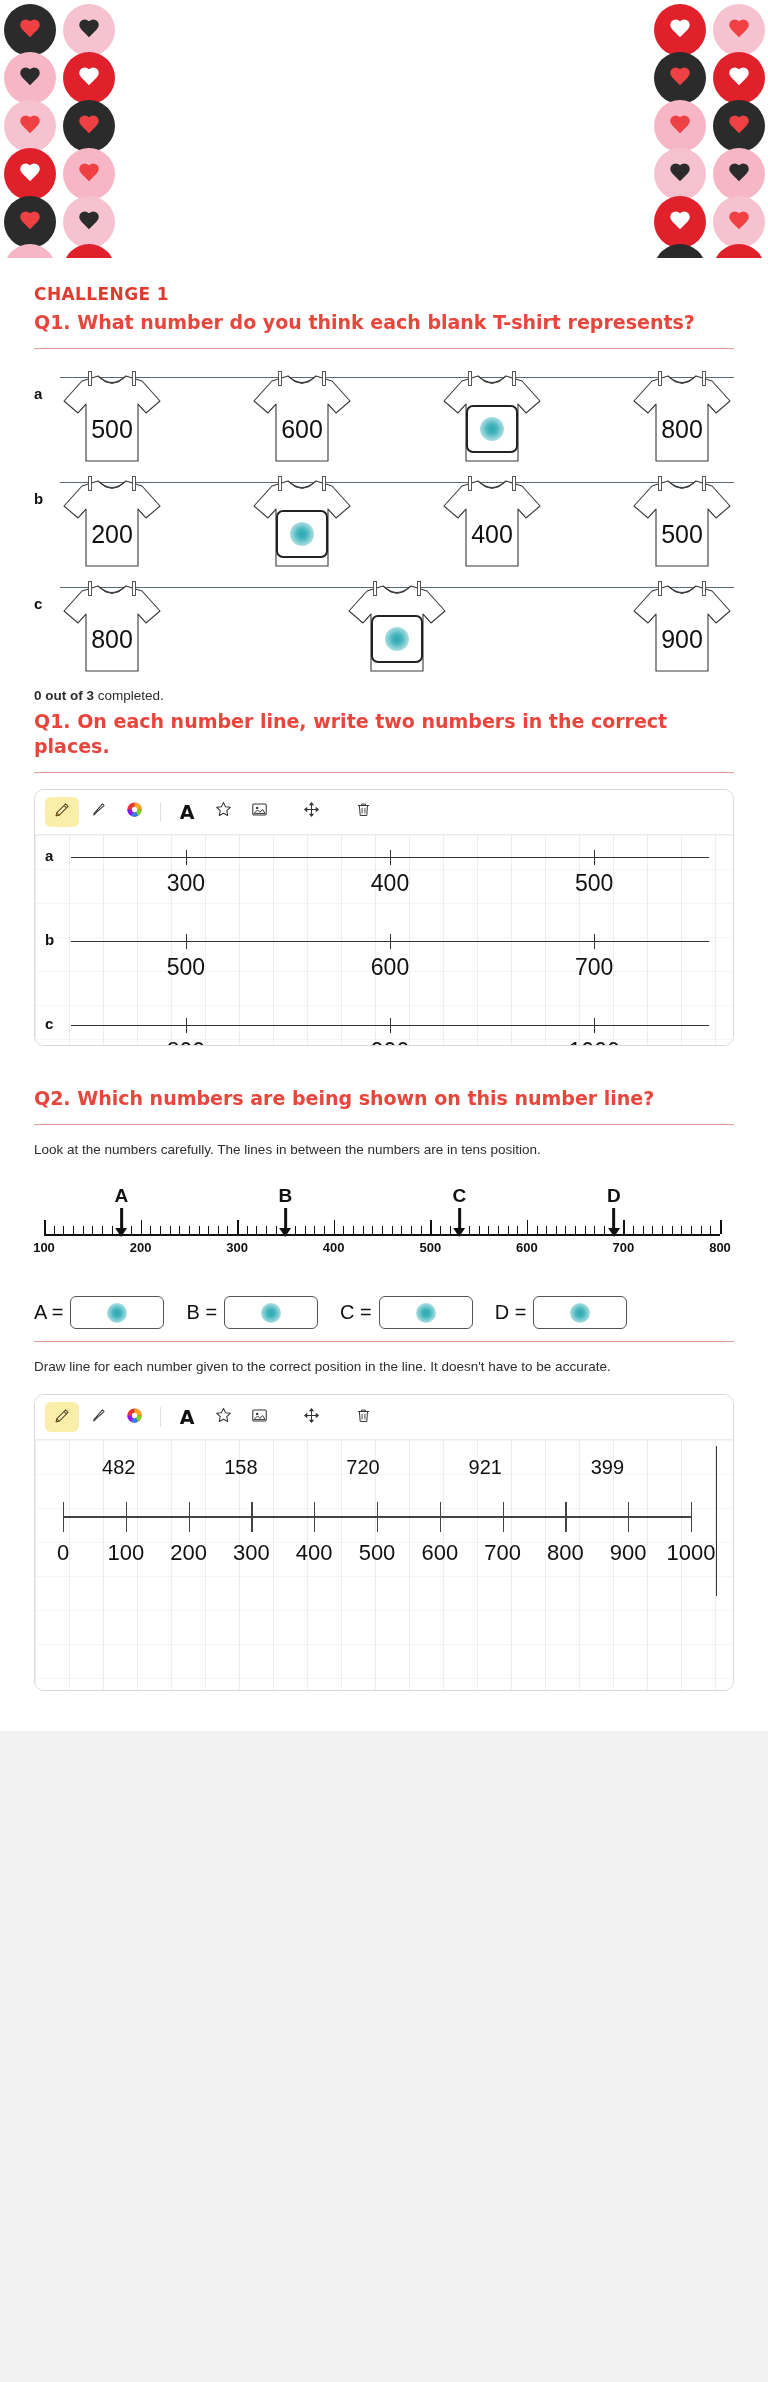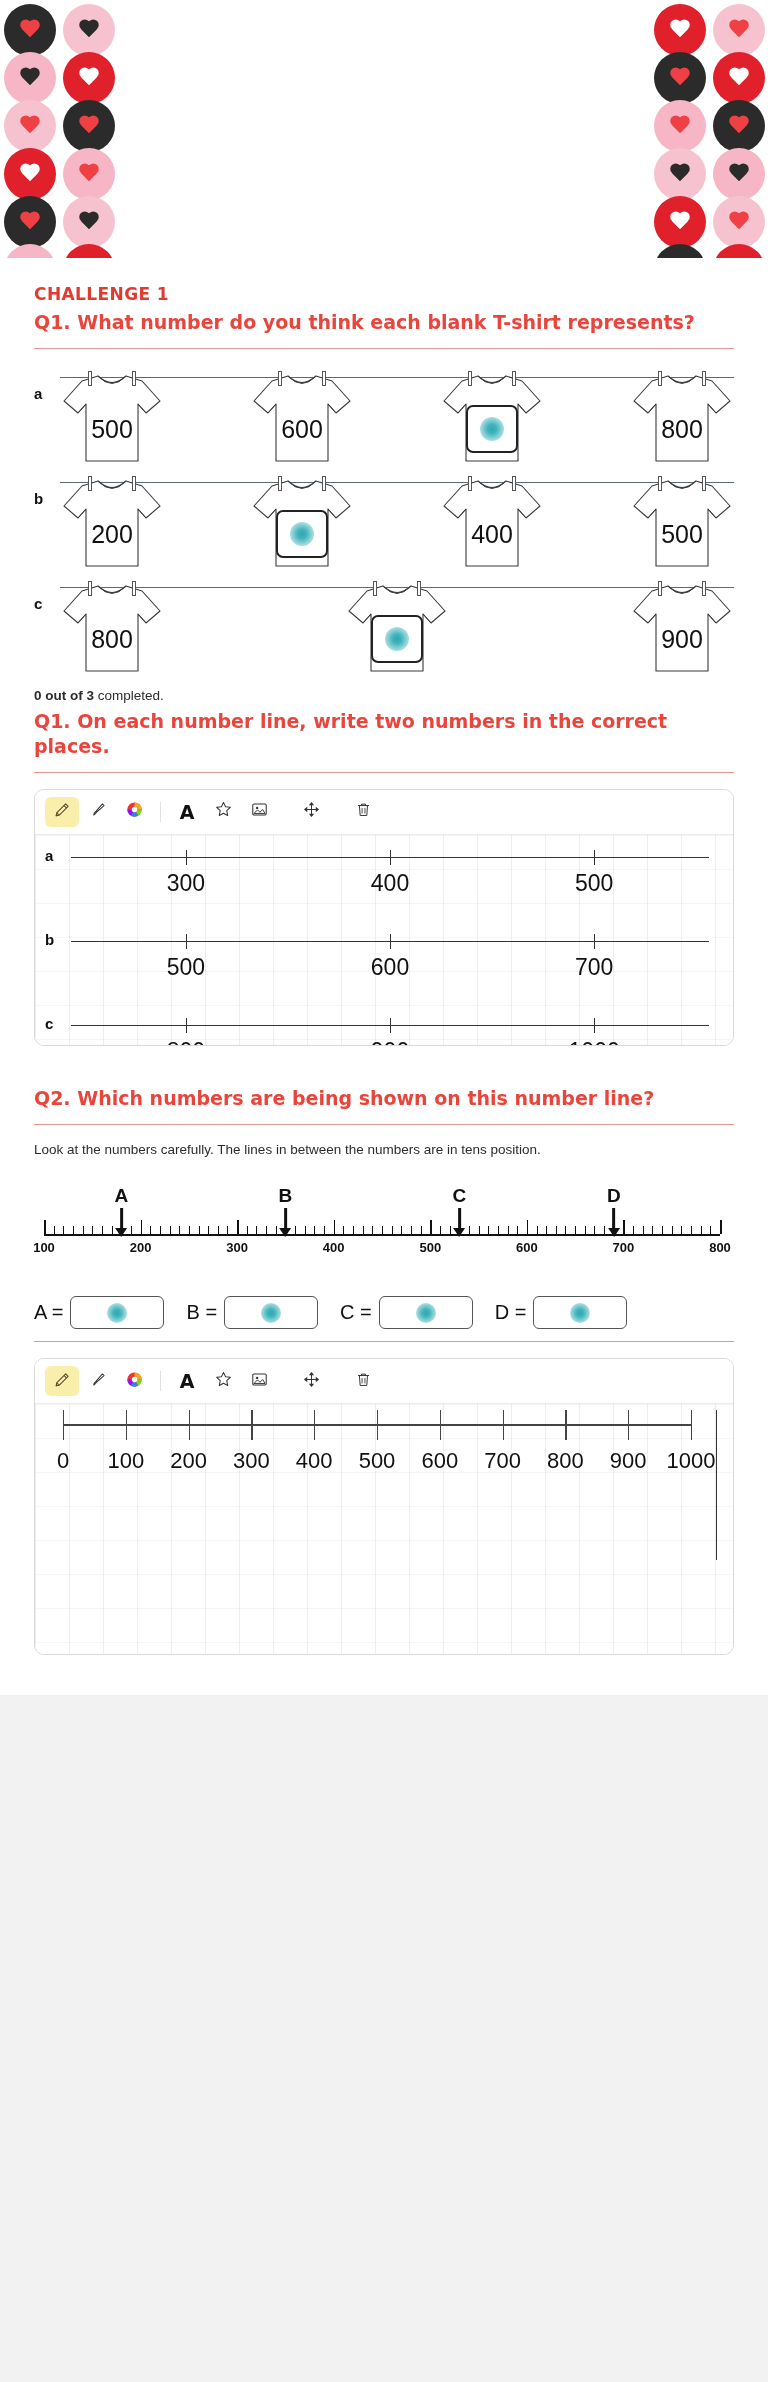--- a/index.html
+++ b/index.html
@@ -696,20 +696,21 @@
         <div class="answer-item">
           <span class="answer-label">D =</span>
           <div class="answer-box inputbox">
             <div class="teal-dot"></div>
           </div>
         </div>
       </div>
 
 
     <div class="divider"></div>
+    <div class="instruction">Draw line for each number given to the correct position in the line. It doesn't have to be accurate.</div>
 
     <div class="canvas-widget">
       <div class="toolbar" id="toolbar-2">
           <div class="tool active">
             <span><svg width="19" height="19" viewBox="0 0 24 24">
                 <path d="M4 20l1-4L16 5l3 3L8 19z" fill="#fdf0c0" stroke="#5b4a1f" stroke-width="1.4" stroke-linejoin="round"></path>
                 <path d="M14 7l3 3" stroke="#5b4a1f" stroke-width="1.4"></path>
                 <path d="M4 20l1-4 3 3z" fill="#e8a23a" stroke="#5b4a1f" stroke-width="1.2"></path>
               </svg></span>
           </div>
@@ -756,20 +757,27 @@
           <div class="tool-gap"></div>
           <div class="tool">
             <span><svg width="19" height="19" viewBox="0 0 24 24">
                 <path d="M5 7h14M9.5 7V5.2h5V7M6.8 7l1 12.5h8.4L17 7" fill="none" stroke="#333" stroke-width="1.25" stroke-linejoin="round"></path>
                 <path d="M10.2 10v7M13.8 10v7" stroke="#333" stroke-width="1.1"></path>
               </svg></span>
           </div>
         </div>
       <div class="canvas-area" style="height:250px;">
         <div class="grid-bg"></div>
+        <div class="q3-numbers" id="q3-numbers">
+            <div class="q3-num" style="left: 12%;">482</div>
+            <div class="q3-num" style="left: 29.5%;">158</div>
+            <div class="q3-num" style="left: 47%;">720</div>
+            <div class="q3-num" style="left: 64.5%;">921</div>
+            <div class="q3-num" style="left: 82%;">399</div>
+          </div>
         <div class="q3-line-wrap">
           <div class="q3-axis" id="q3-axis">
               <div class="q3-tick" style="left: 0%;"></div>
               <div class="q3-label" style="left: 0%;">0</div>
               <div class="q3-tick" style="left: 10%;"></div>
               <div class="q3-label" style="left: 10%;">100</div>
               <div class="q3-tick" style="left: 20%;"></div>
               <div class="q3-label" style="left: 20%;">200</div>
               <div class="q3-tick" style="left: 30%;"></div>
               <div class="q3-label" style="left: 30%;">300</div>

